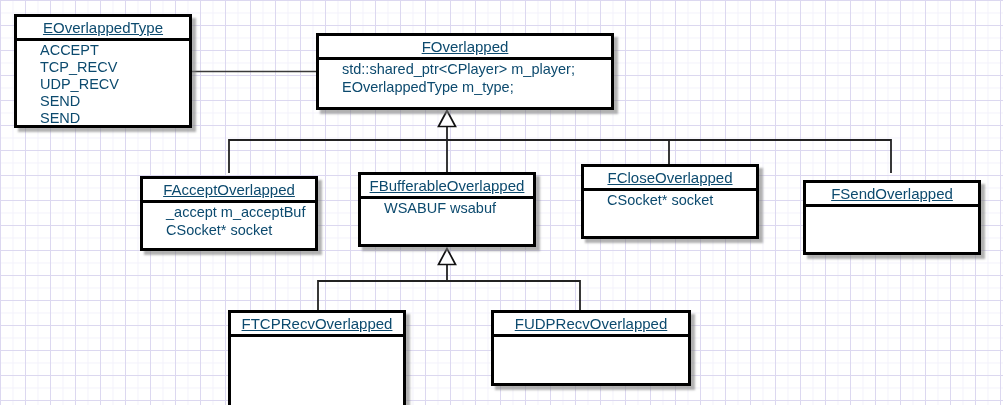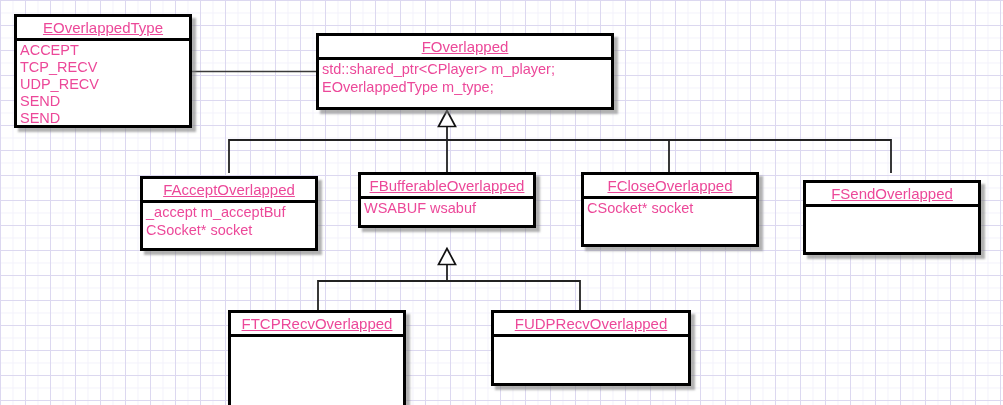--- a/index.html
+++ b/index.html
@@ -12,38 +12,38 @@
       linear-gradient(90deg, #dcd8f0 1px, transparent 1px),
       linear-gradient(#f3f1fa 1px, transparent 1px),
       linear-gradient(90deg, #f3f1fa 1px, transparent 1px);
     background-size:25px 25px,25px 25px,12.5px 12.5px,12.5px 12.5px;
   }
   .edges{position:absolute;left:0;top:0;z-index:1;}
   .class-box{
     position:absolute;z-index:2;box-sizing:border-box;
     background:#ffffff;border:3px solid #000;
     box-shadow:4px 4px 2px rgba(125,125,125,0.6);
-    color:#ec4899;
+    color:#0c4a6e;
   }
   .class-title{
     height:21px;line-height:21px;text-align:center;
     font-size:15px;text-decoration:underline;
     border-bottom:3px solid #000;
     white-space:nowrap;overflow:hidden;
   }
   .class-fields{padding:1px 2px 0 3px;font-size:14.5px;line-height:17.5px;overflow:hidden;}
   .class-fields.tight{line-height:17px;}
-  .field{white-space:nowrap;}
+  .field{white-space:nowrap;margin-left:20px;}
   .field.centered-underlined{text-align:center;text-decoration:underline;}
   
   #box-eoverlappedtype{left:14px;top:14px;width:178px;height:114px;}
   #box-foverlapped{left:316px;top:33px;width:298px;height:77px;}
   #box-facceptoverlapped{left:140px;top:176px;width:178px;height:75px;}
-  #box-fbufferableoverlapped{left:358px;top:172px;width:178px;height:56px;}
-  #box-fcloseoverlapped{left:581px;top:172px;width:178px;height:75px;}
+  #box-fbufferableoverlapped{left:358px;top:172px;width:178px;height:75px;}
+  #box-fcloseoverlapped{left:581px;top:164px;width:178px;height:75px;}
   #box-fsendoverlapped{left:803px;top:172px;width:178px;height:75px;margin-top:8px;}
   #box-ftcprecvoverlapped{left:228px;top:310px;width:178px;height:99px;}
   #box-fudprecvoverlapped{left:491px;top:310px;width:200px;height:76px;}
 </style>
 </head>
 <body>
 
 <div class="canvas">
 
   <svg class="edges" width="1003" height="405">

